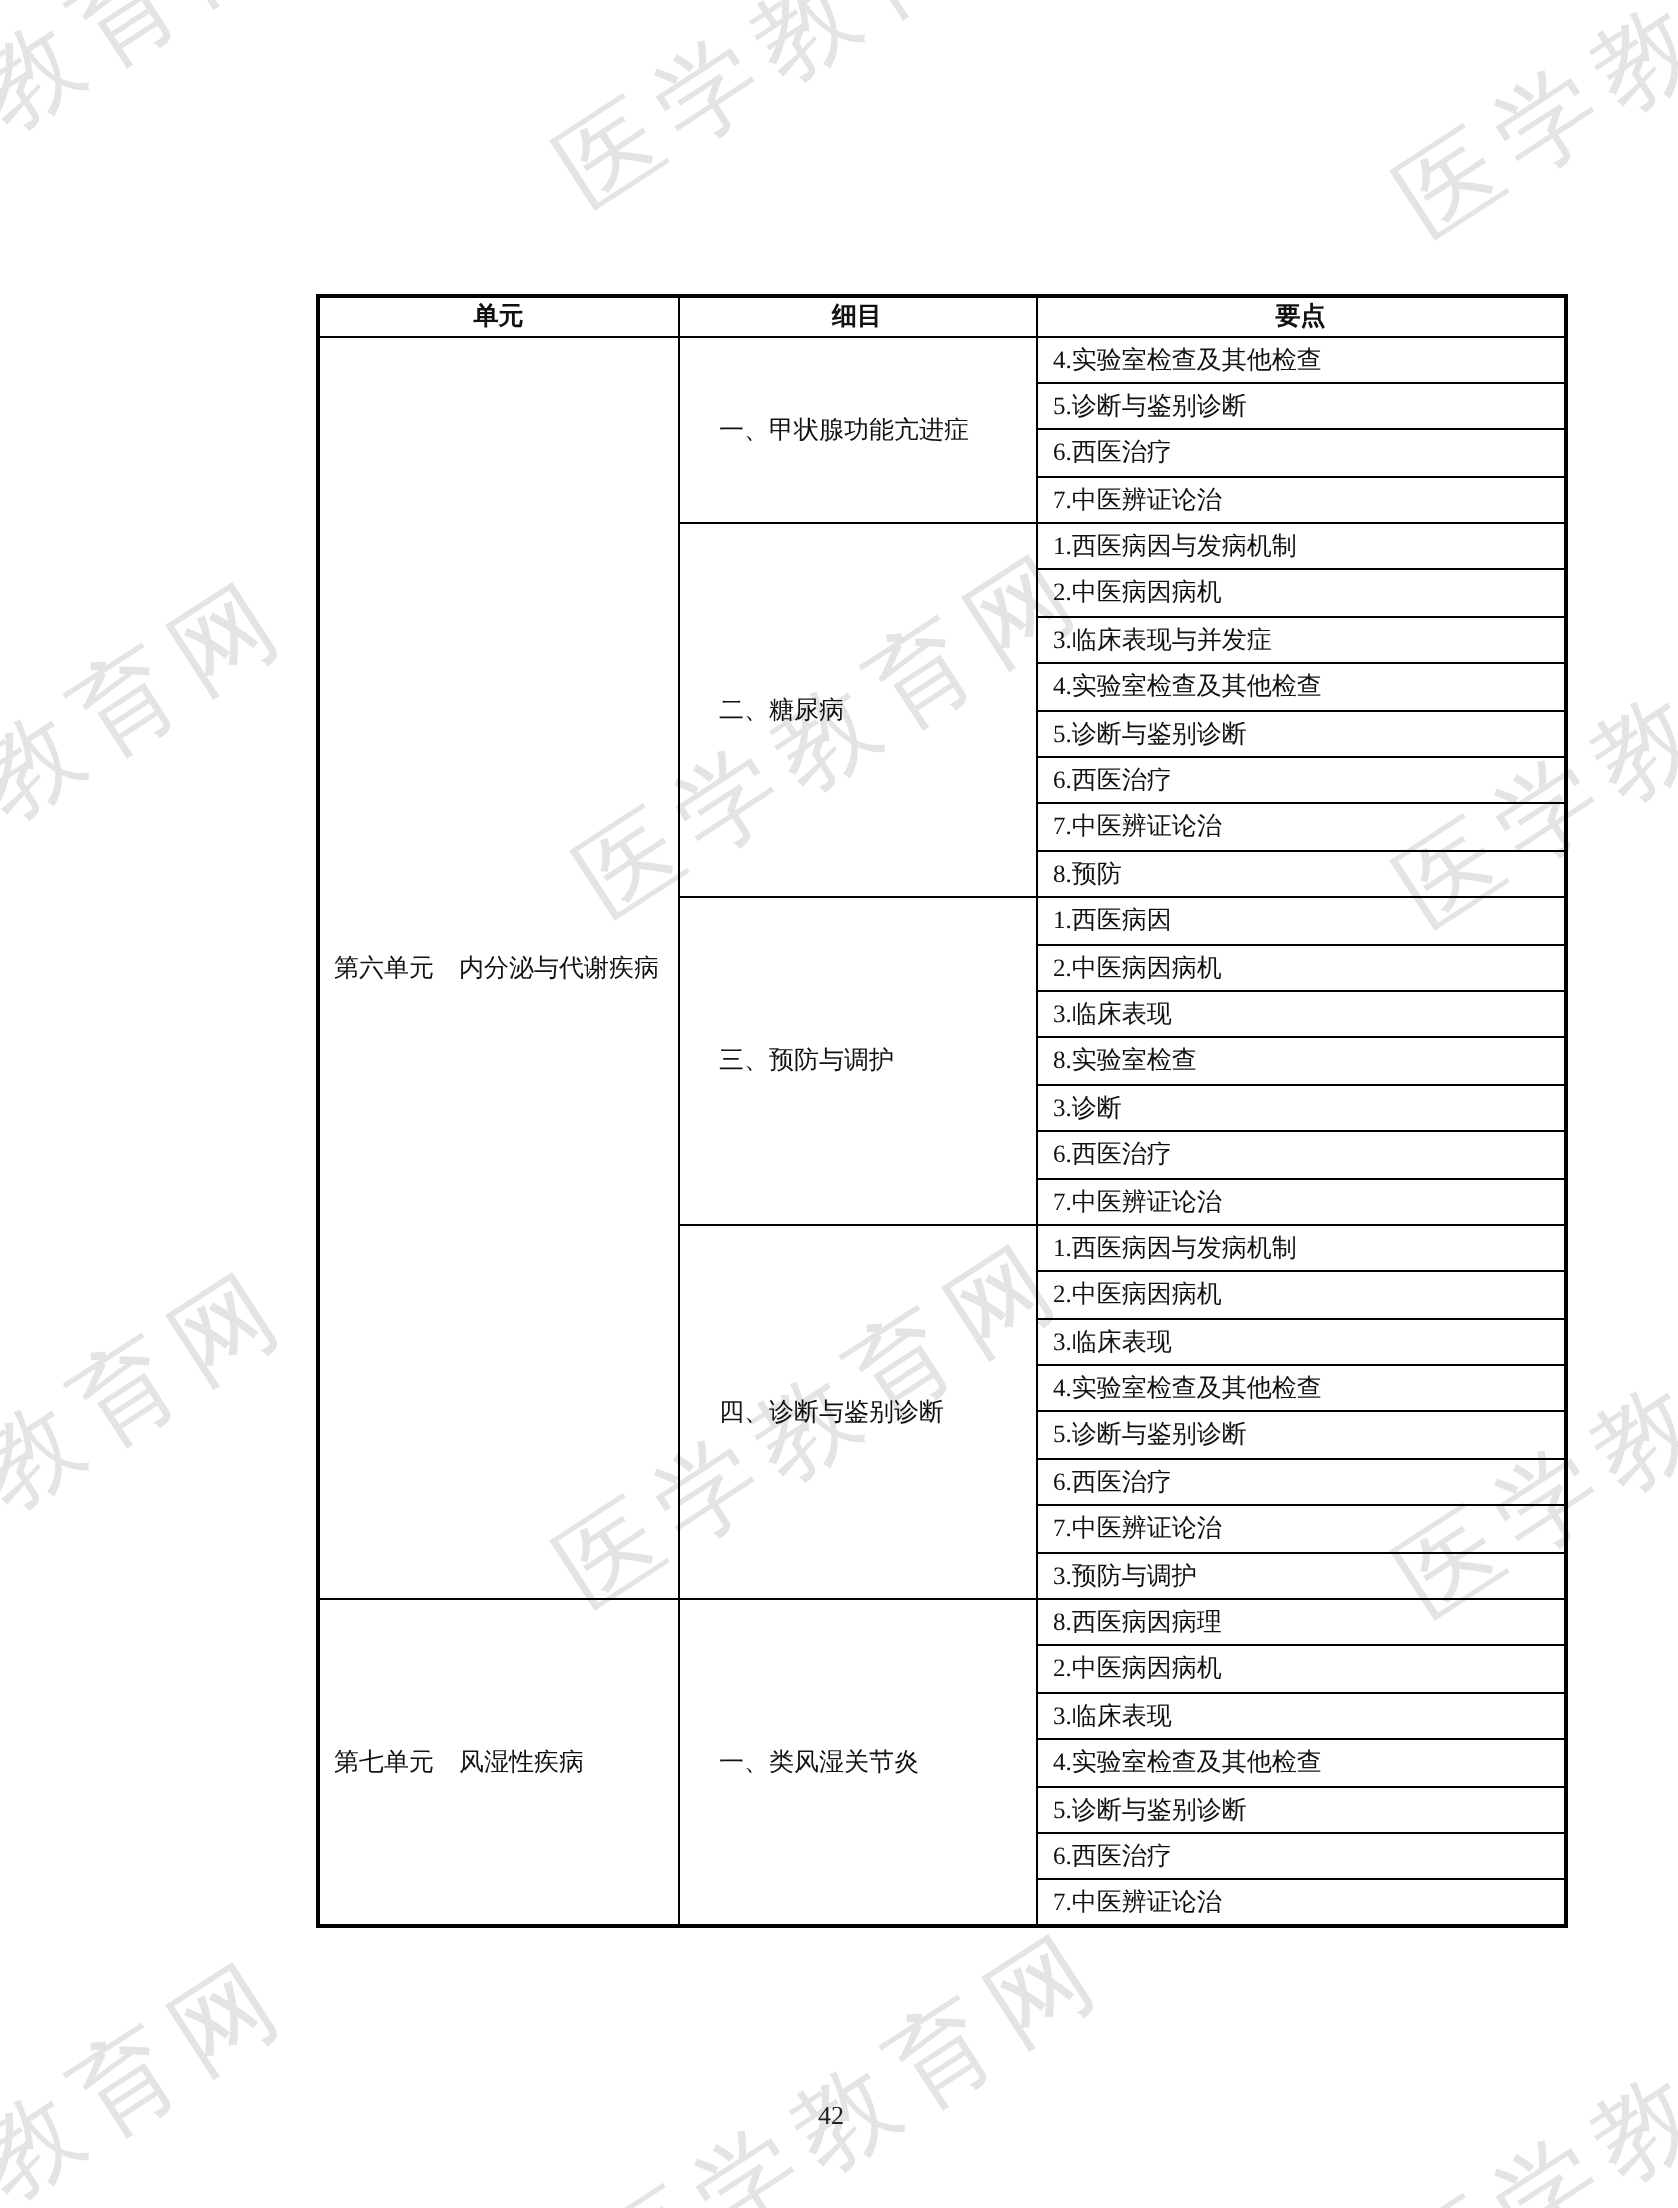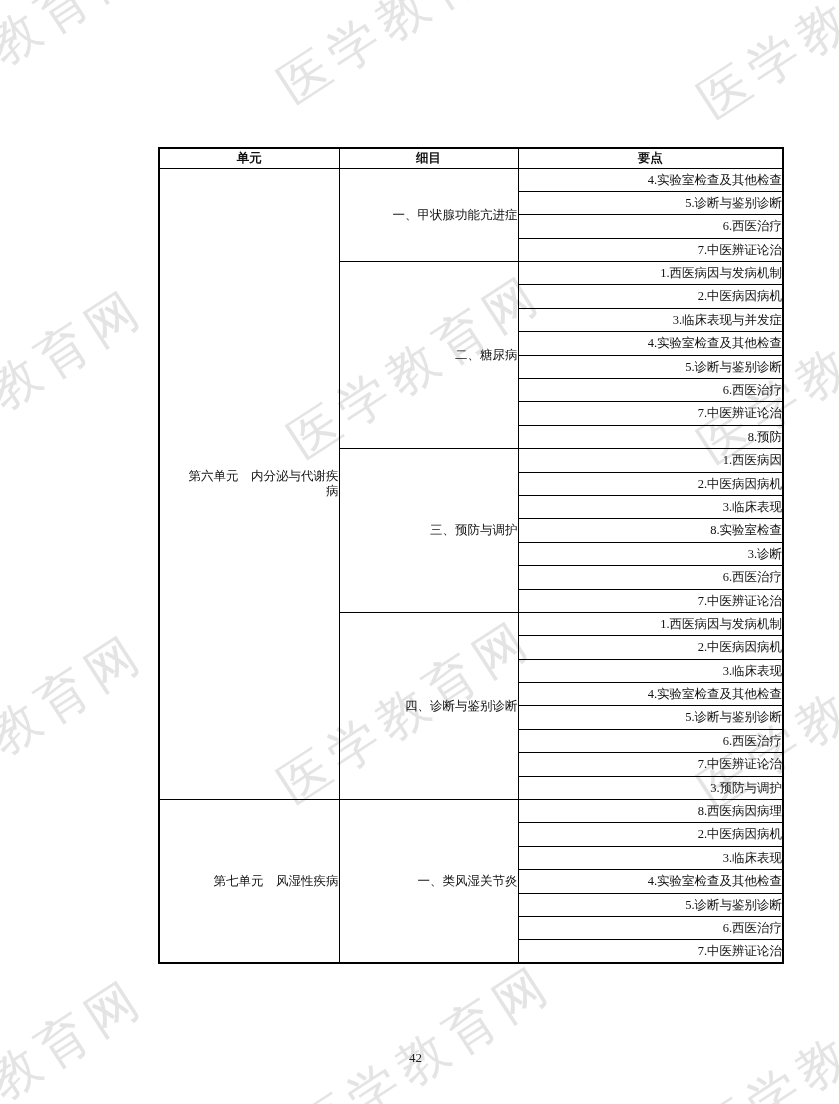--- a/index.html
+++ b/index.html
@@ -53,25 +53,24 @@
     font-size: 12.5px;
     font-weight: bold;
     text-align: center;
     vertical-align: middle;
     line-height: 1;
   }
   td {
     font-size: 12.5px;
     vertical-align: middle;
     line-height: 1.15;
-    text-align: right;
   }
   td.point-cell { height: 23.4px; padding-left: 8px; }
-  td.item-cell  { padding-left: 8px; }
-  td.unit-cell  { padding-left: 23px; }
+  td.item-cell  { padding-left: 20px; }
+  td.unit-cell  { padding-left: 7px; }
   .page-number {
     position: absolute;
     left: 0;
     top: 1050px;
     width: 831px;
     text-align: center;
     font-size: 13px;
     color: #222;
     z-index: 1;
   }

